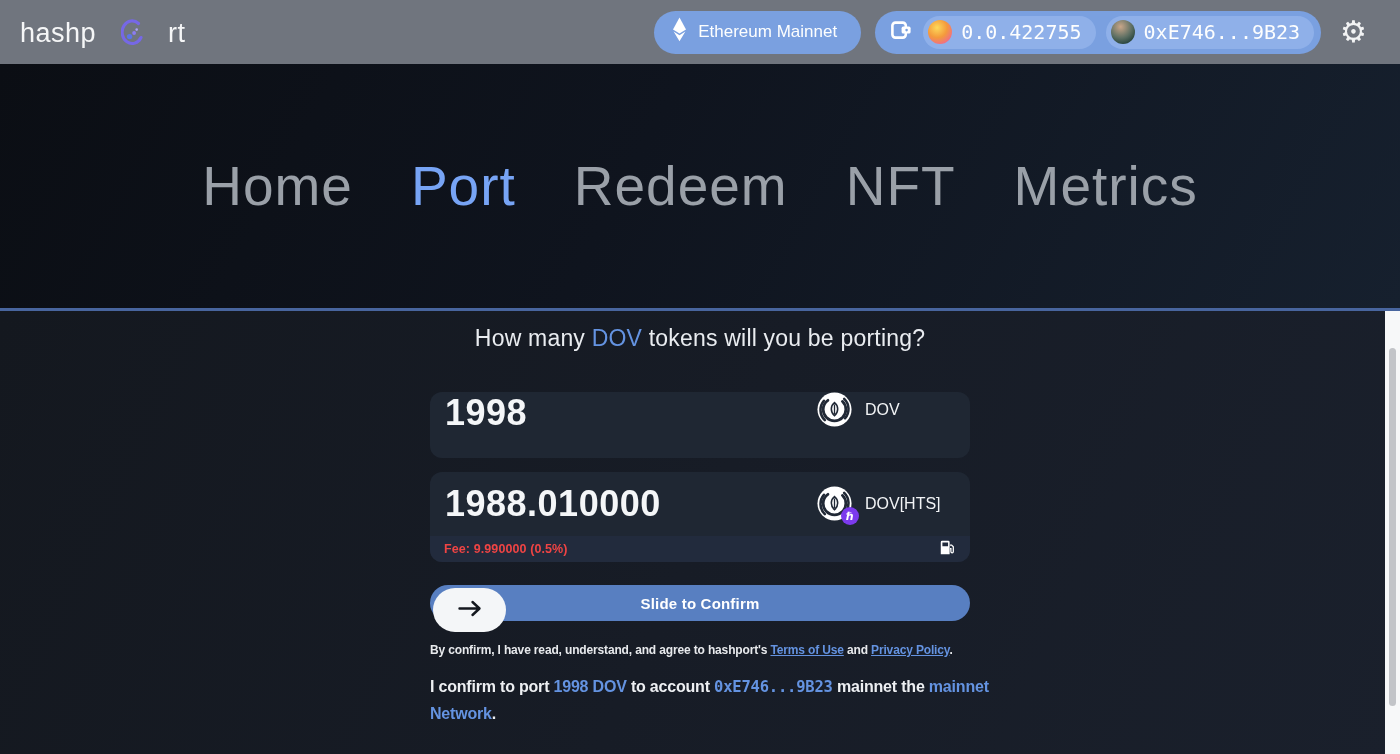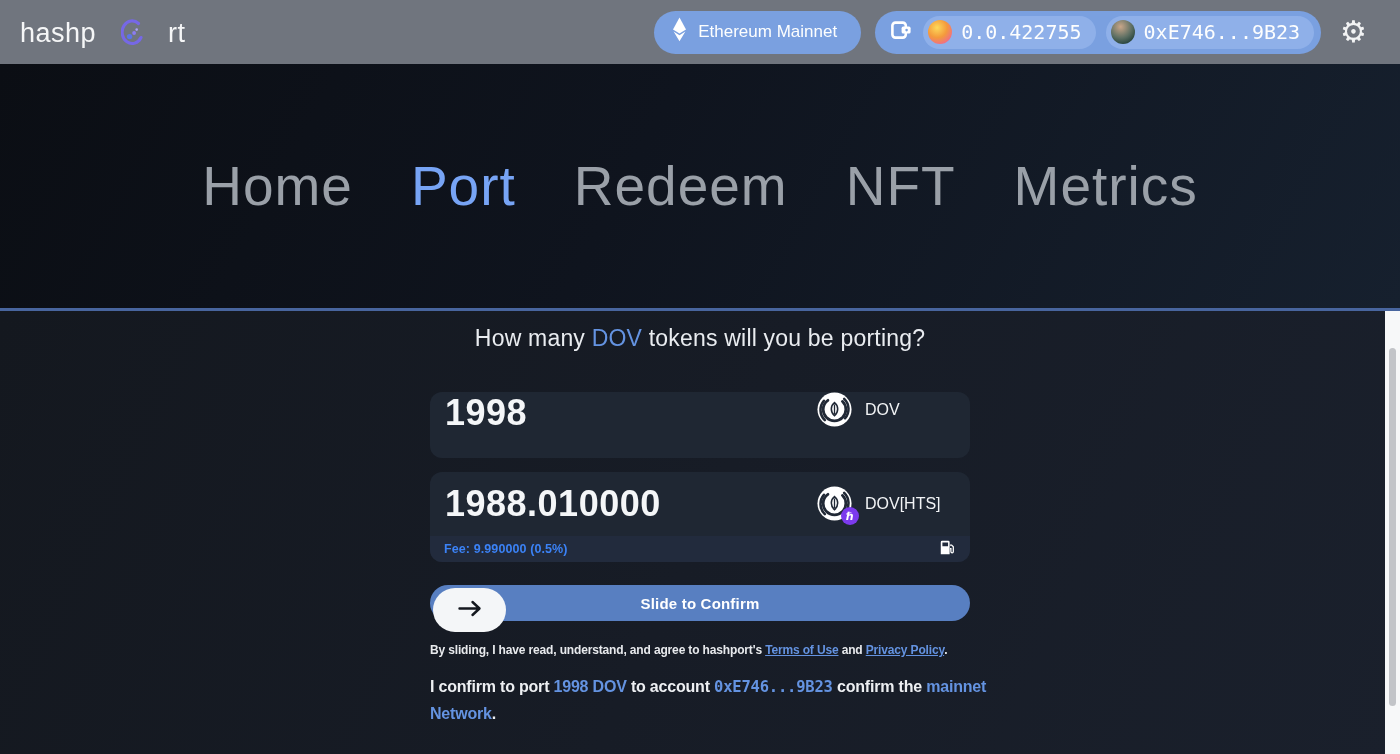--- a/index.html
+++ b/index.html
@@ -40,21 +40,21 @@
   .amount-box { margin-top:40px; background:#1f2733; border-radius:12px; position:relative; height:66px; display:flex; align-items:flex-start; }
   .amount-box.second { margin-top:14px; height:auto; display:block; overflow:hidden; }
   .amount-row { height:64px; display:flex; align-items:center; }
   .amount-input { background:transparent; border:none; outline:none; color:#f4f6f8; font-weight:bold; font-size:36px; letter-spacing:.5px; padding-left:15px; width:370px; font-family:"Liberation Sans",sans-serif; }
   .token-chip { position:absolute; left:387px; display:flex; align-items:center; gap:13px; cursor:pointer; }
   .amount-box.second .token-chip { top:14px; }
   .coin { position:relative; width:35px; height:35px; }
   .hbar-badge { position:absolute; right:-7px; bottom:-4px; width:18px; height:18px; border-radius:50%; background:#7c3aed; color:#fff; font-size:11px; font-style:italic; font-weight:bold; display:flex; align-items:center; justify-content:center; font-family:"DejaVu Sans",sans-serif; }
   .token-label { color:#f2f4f6; font-size:16px; }
   .fee-strip { background:#222b3d; height:26px; display:flex; align-items:center; padding:0 14px; }
-  .fee-label { color:#3b82f6; font-size:12.5px; font-weight:bold; letter-spacing:.1px; }
+  .fee-label { color:#ef4444; font-size:12.5px; font-weight:bold; letter-spacing:.1px; }
   .fee-strip .spacer { flex:1; }
 
   .slider { margin-top:23px; position:relative; height:36px; border-radius:25px; background:#587fc1; cursor:pointer; }
   .slider-label { position:absolute; inset:0; display:flex; align-items:center; justify-content:center; color:#fff; font-weight:bold; font-size:15px; letter-spacing:.2px; }
   .slider-handle { position:absolute; left:3px; top:3px; width:73px; height:44px; border-radius:22px; background:#f4f6f8; display:flex; align-items:center; justify-content:center; cursor:grab; z-index:1; }
 
   .legal { margin-top:22px; white-space:nowrap; color:#e8eaed; font-size:12px; font-weight:bold; letter-spacing:-.15px; }
   .confirm { margin-top:17px; color:#edeff2; font-size:16px; font-weight:bold; letter-spacing:-.2px; line-height:1.65; }
   .confirm .line1 { white-space:nowrap; display:block; }
   .confirm .mono { font-size:15.5px; }
@@ -178,20 +178,20 @@
         <span>
           <svg width="26" height="17" viewBox="0 0 26 17">
             <path d="M2.5 8.5 H22 M15.5 2 L22.5 8.5 L15.5 15" stroke="#14181f" stroke-width="2.4" fill="none" stroke-linecap="round" stroke-linejoin="round"></path>
           </svg>
         </span>
       </div>
       <div class="slider-label">Slide to Confirm</div>
     </div>
 
     <p class="legal">
-      <span>By sliding, I have read, understand, and agree to hashport's </span><a class="blue-link">Terms of Use</a><span> and </span><a class="blue-link">Privacy Policy</a><span>.</span>
+      <span>By confirm, I have read, understand, and agree to hashport's </span><a class="blue-link">Terms of Use</a><span> and </span><a class="blue-link">Privacy Policy</a><span>.</span>
     </p>
 
     <p class="confirm">
-      <span class="line1"><span>I confirm to port </span><span class="blue">1998 DOV</span><span> to account </span><span class="blue mono">0xE746...9B23</span><span> confirm the </span><span class="blue">mainnet</span></span><span class="blue">Network</span><span>.</span>
+      <span class="line1"><span>I confirm to port </span><span class="blue">1998 DOV</span><span> to account </span><span class="blue mono">0xE746...9B23</span><span> mainnet the </span><span class="blue">mainnet</span></span><span class="blue">Network</span><span>.</span>
     </p>
   </div>
 </section>
 
 </body></html>

